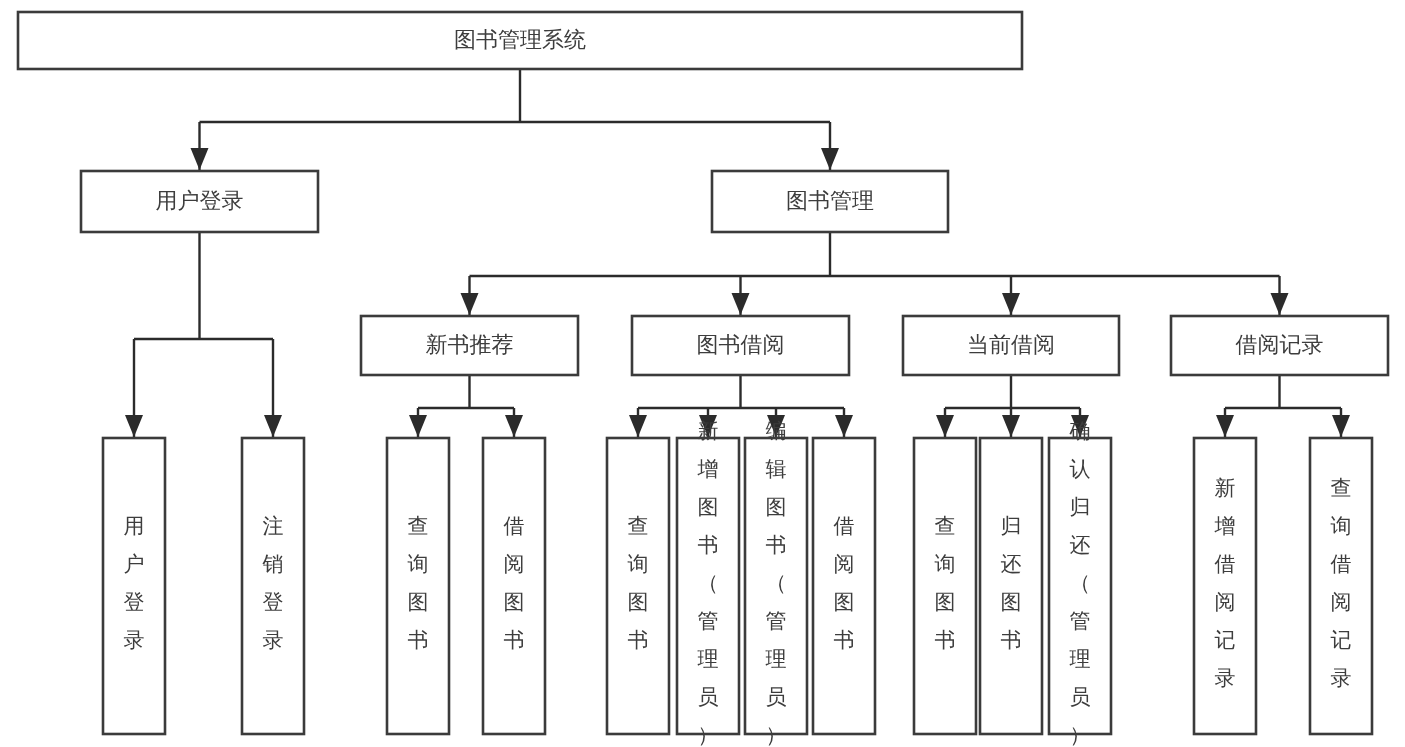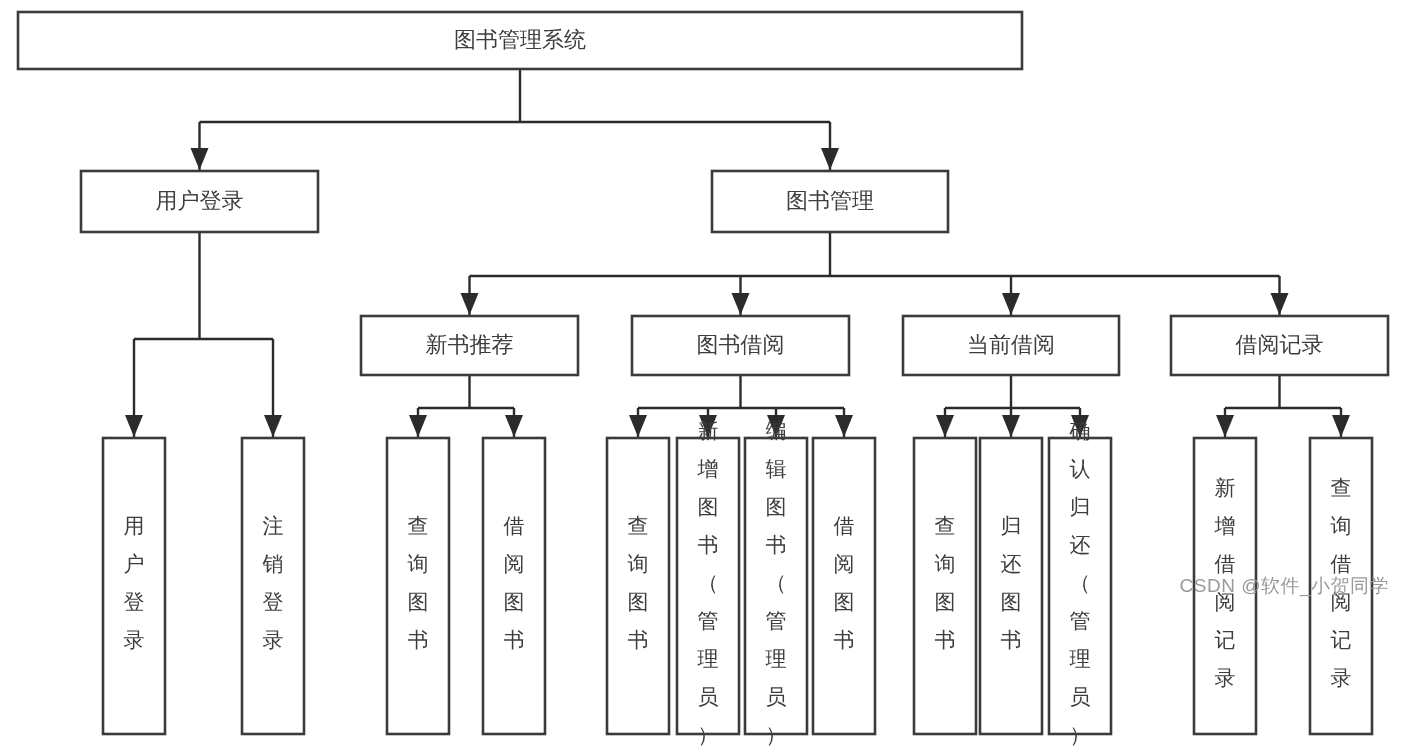--- a/index.html
+++ b/index.html
@@ -214,14 +214,13 @@
         <g>
           <rect x="1194" y="438" width="62" height="296" class="node-box"></rect>
           <text x="1225" y="495" class="node-label-vertical"><tspan x="1225" dy="0">新</tspan><tspan x="1225" dy="38">增</tspan><tspan x="1225" dy="38">借</tspan><tspan x="1225" dy="38">阅</tspan><tspan x="1225" dy="38">记</tspan><tspan x="1225" dy="38">录</tspan></text>
         </g>
         <g>
           <rect x="1310" y="438" width="62" height="296" class="node-box"></rect>
           <text x="1341" y="495" class="node-label-vertical"><tspan x="1341" dy="0">查</tspan><tspan x="1341" dy="38">询</tspan><tspan x="1341" dy="38">借</tspan><tspan x="1341" dy="38">阅</tspan><tspan x="1341" dy="38">记</tspan><tspan x="1341" dy="38">录</tspan></text>
         </g>
       </g>
   </svg>
-  <div class="watermark">CSDN @软件_小贺同学</div>
 </div>
 
 </body></html>

